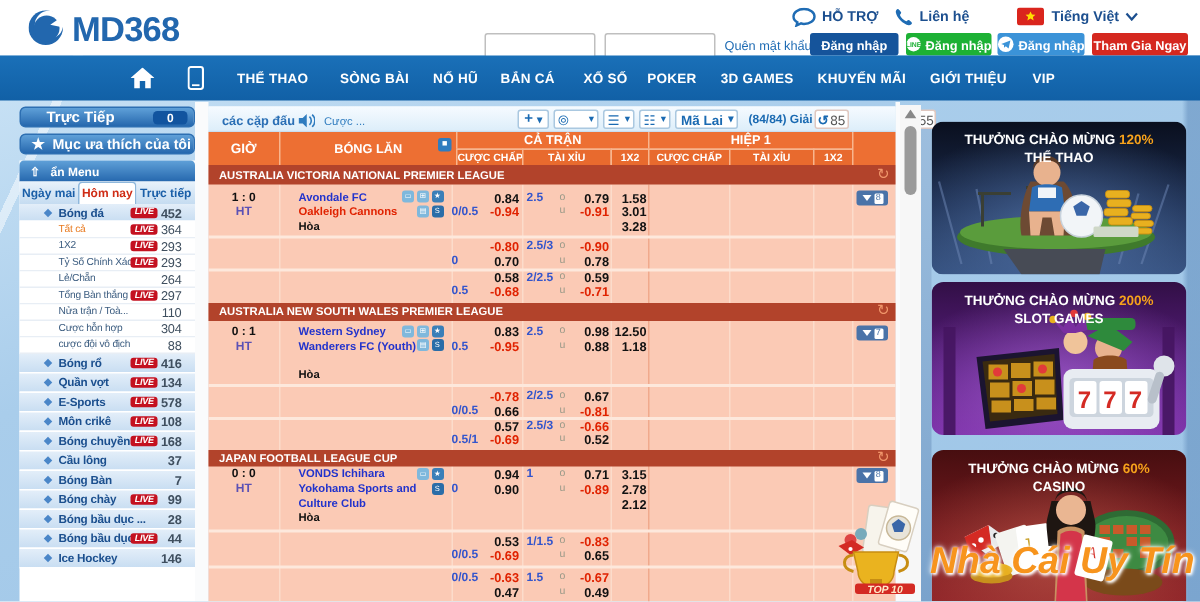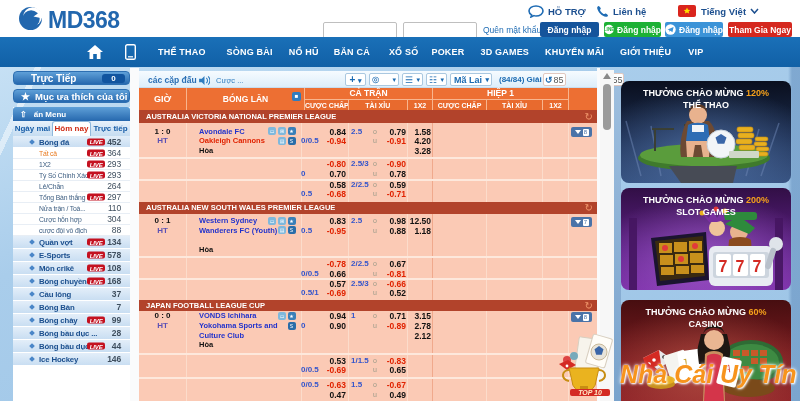--- a/index.html
+++ b/index.html
@@ -193,20 +193,26 @@
   <div class="srow sub" style="height:11px;">
       <span class="nm">Cược hỗn hợp</span>
       <span class="ct">304</span>
     </div>
   <div class="srow sub" style="height:11px;">
       <span class="nm">cược đội vô địch</span>
       <span class="ct">88</span>
     </div>
   <div class="srow cat" style="height:13px;">
       <span class="dia"></span>
+      <span class="nm">Bóng rổ</span>
+      <span class="live">LIVE</span>
+      <span class="ct">416</span>
+    </div>
+  <div class="srow cat" style="height:13px;">
+      <span class="dia"></span>
       <span class="nm">Quần vợt</span>
       <span class="live">LIVE</span>
       <span class="ct">134</span>
     </div>
   <div class="srow cat" style="height:13px;">
       <span class="dia"></span>
       <span class="nm">E-Sports</span>
       <span class="live">LIVE</span>
       <span class="ct">578</span>
     </div>
@@ -332,21 +338,21 @@
     </div>
   <div class="abs oline" style="top:65px;">
       <span class="gio ht">HT</span>
       <span class="tname teamR">Oakleigh Cannons</span>
       <span class="ticn" style="left:139px;">▤</span>
       <span class="ticn" style="left:148.5px; background:#2a6da8;">S</span>
       <span class="num hcp" style="left:162px;">0/0.5</span>
       <span class="num neg" style="right:251px;">-0.94</span>
       <span class="ou" style="left:234px;">u</span>
       <span class="num neg" style="right:191px;">-0.91</span>
-      <span class="num x12">4.20</span>
+      <span class="num x12">3.01</span>
     </div>
   <div class="abs oline" style="top:74.5px;">
       <span class="tname" style="color:#111;">Hòa</span>
       <span class="num x12">3.28</span>
     </div>
   <div class="abs oline" style="top:87.5px;">
       <span class="num neg" style="right:251px;">-0.80</span>
       <span class="num hcp" style="left:212px;">2.5/3</span>
       <span class="ou" style="left:234px;">o</span>
       <span class="num neg" style="right:191px;">-0.90</span>

